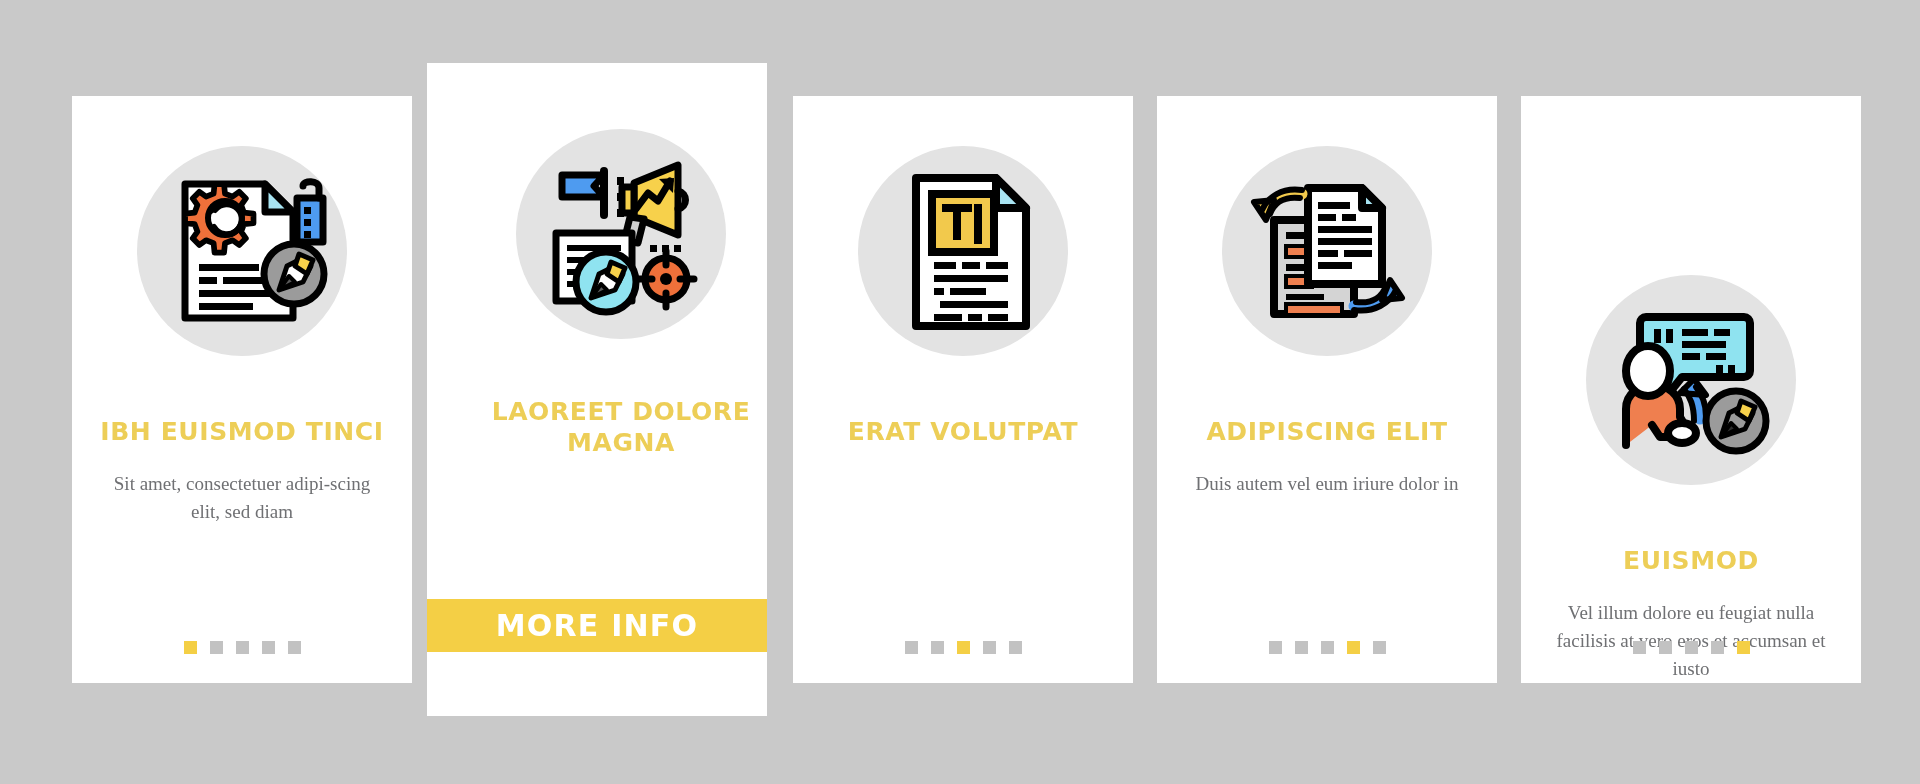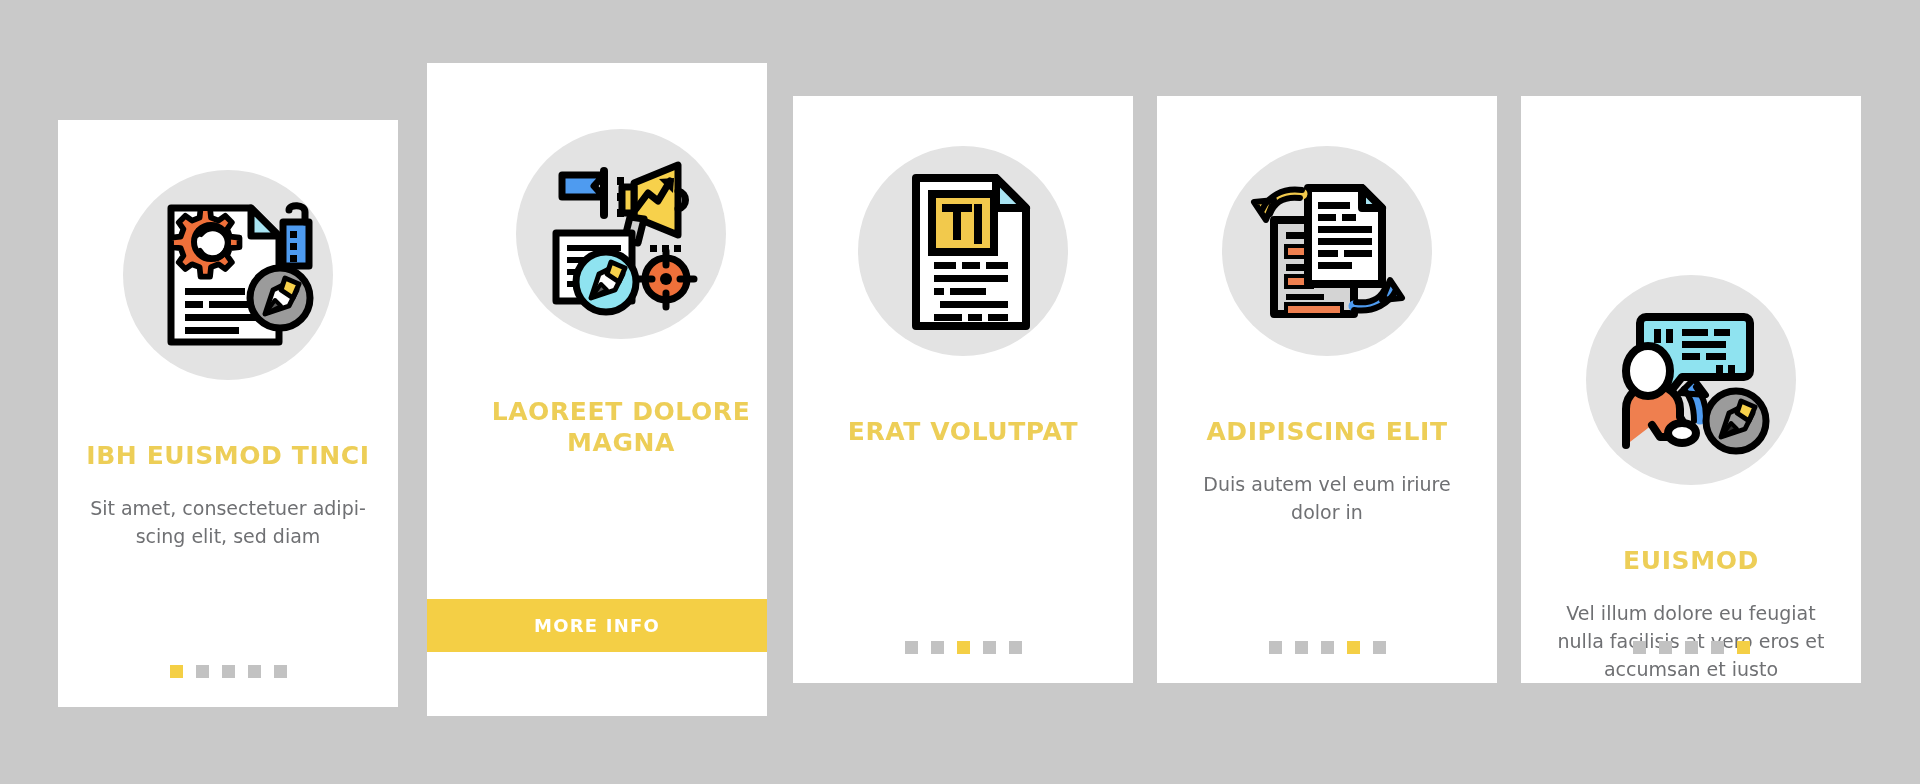--- a/index.html
+++ b/index.html
@@ -32,21 +32,21 @@
   .card.standard {
     top: 96px;
     width: 340px;
     height: 587px;
   }
   .card.featured {
     top: 63px;
     width: 340px;
     height: 653px;
   }
-  .c1 { left: 58px; margin-top: 24px; }
+  .c1 { left: 72px; }
   .c2 { left: 427px; padding-left: 48px; }
   .c3 { left: 793px; }
   .c4 { left: 1157px; }
   .c5 { left: 1521px; justify-content: flex-end; }
 
   
   .icon-wrap {
     position: relative;
     width: 210px;
     height: 210px;
@@ -85,21 +85,21 @@
   .card.featured .card-title { margin-top: 58px; }
 
   .card-desc {
     font-size: 19px;
     color: #6f7073;
     text-align: center;
     line-height: 1.48;
     margin: 0;
     padding: 0 30px;
   }
-  .card.standard .card-desc { margin-top: 22px; }
+  .card.standard .card-desc { margin-top: 22px; font-family: Liberation Serif, serif; }
   .card.featured .card-desc { margin-top: 22px; }
 
   
   .dots {
     position: absolute;
     bottom: 0;
     width: 100%;
     height: 72px;
     display: flex;
     align-items: center;
@@ -117,21 +117,21 @@
   .cta {
     position: absolute;
     left: 0;
     bottom: 64px;
     width: 100%;
     height: 53px;
     background: #f4cf45;
     border: none;
     color: #ffffff;
     font-family: "DejaVu Sans", sans-serif;
-    font-size: 18px;
+    font-size: 30px;
     font-weight: bold;
     letter-spacing: 1.2px;
     cursor: pointer;
     display: flex;
     align-items: center;
     justify-content: center;
   }
 </style>
 </head>
 <body>

